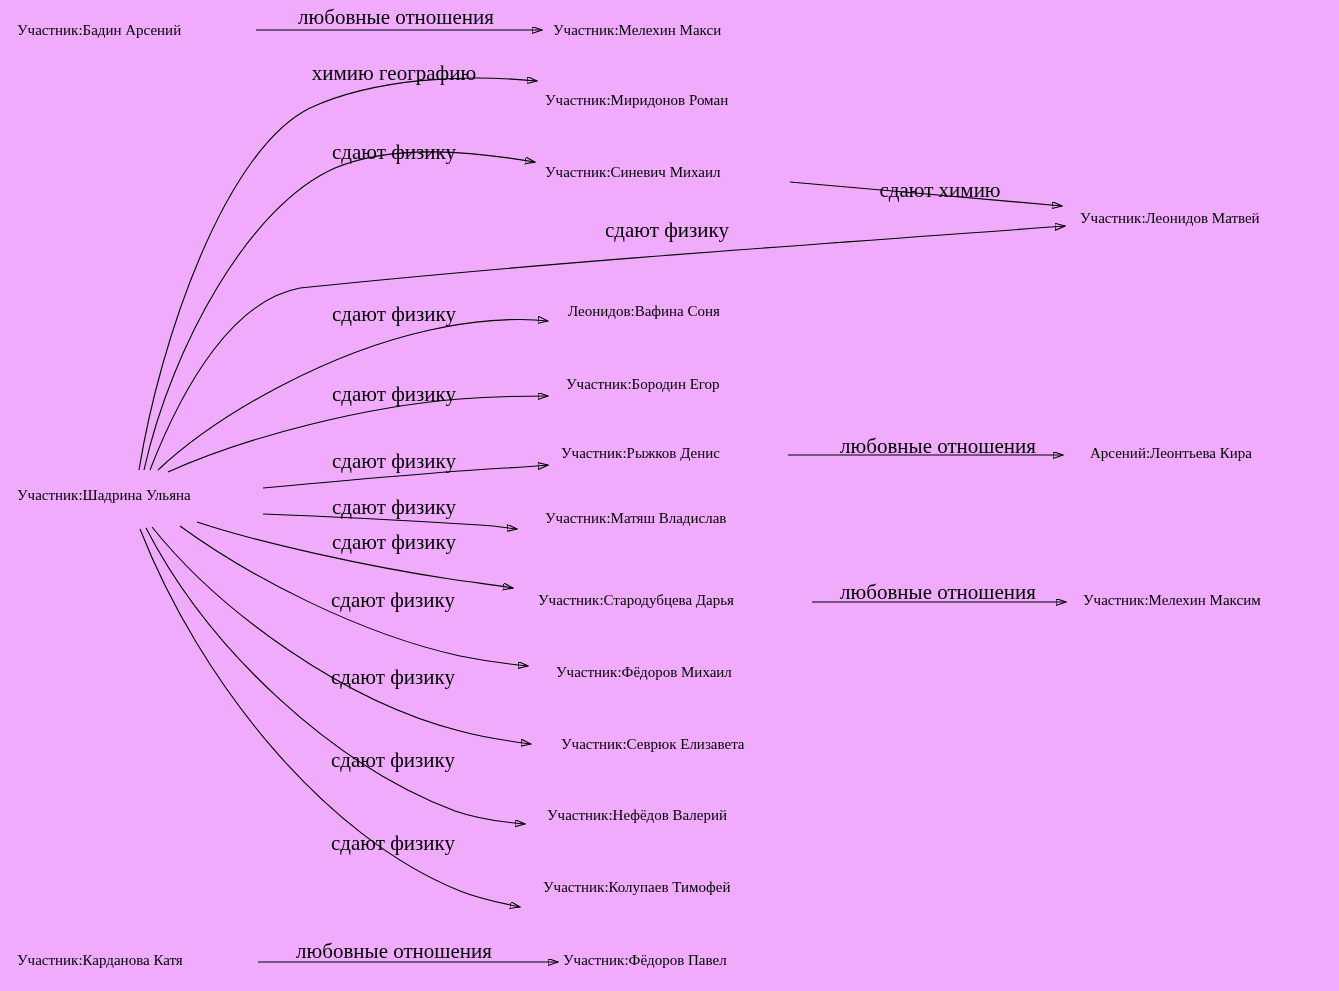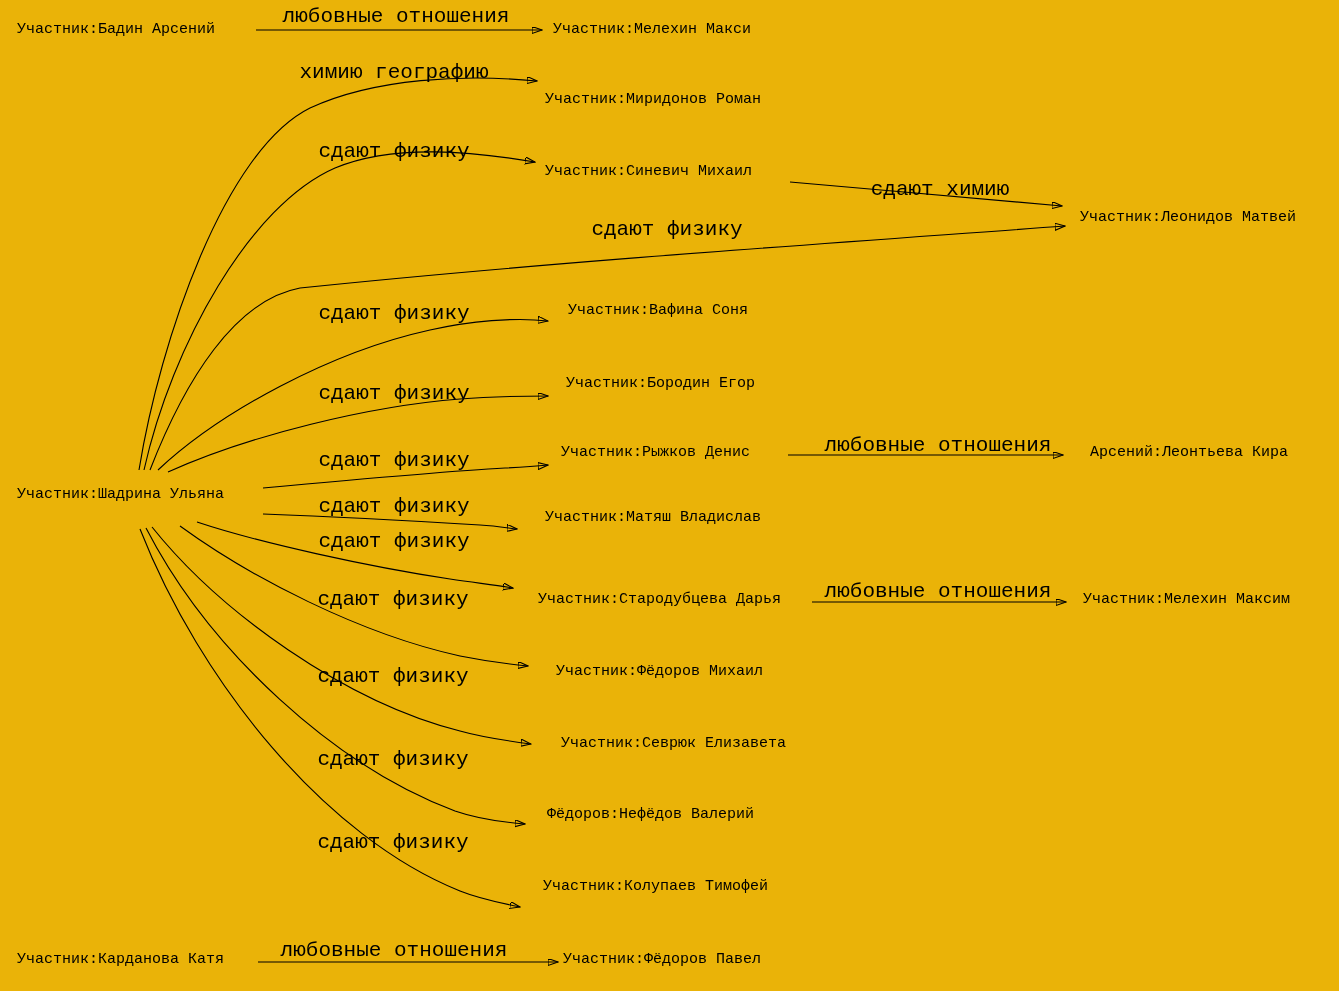--- a/index.html
+++ b/index.html
@@ -1,20 +1,20 @@
 <!DOCTYPE html>
 <html><head>
 <meta charset="utf-8">
 <style>
   html,body{margin:0;padding:0;background:#ffffff;}
   #graph-canvas{
     position:relative;
     width:1339px;height:991px;
-    background:#eab308;
-    font-family:Liberation Mono, monospace;
+    background:#f0abfc;
+    font-family:Liberation Serif, serif;
     overflow:hidden;
   }
   #edge-layer{position:absolute;left:0;top:0;width:1339px;height:991px;}
   #edge-layer path{fill:none;stroke:#000000;stroke-width:1.1px;}
   .node{
     position:absolute;
     font-size:15px;line-height:18px;
     color:#000000;white-space:nowrap;
   }
   .edge-label{
@@ -52,31 +52,31 @@
     <path marker-end="url(#arrow)" d="M146,528 C210,652 335,766 455,811 C478,819 500,822 525,824"></path>
     <path marker-end="url(#arrow)" d="M140,529 C200,682 325,837 460,891 C480,899 500,903 520,907"></path>
     <path marker-end="url(#arrow)" d="M258,962 H558"></path>
   </svg>
 
   <div class="node" style="left:17px;top:21px">Участник:Бадин Арсений</div>
   <div class="node" style="left:553px;top:21px">Участник:Мелехин Макси</div>
   <div class="node" style="left:545px;top:91px">Участник:Миридонов Роман</div>
   <div class="node" style="left:545px;top:163px">Участник:Синевич Михаил</div>
   <div class="node" style="left:1080px;top:209px">Участник:Леонидов Матвей</div>
-  <div class="node" style="left:568px;top:302px">Участник:Вафина Соня</div>
+  <div class="node" style="left:568px;top:302px">Леонидов:Вафина Соня</div>
   <div class="node" style="left:566px;top:375px">Участник:Бородин Егор</div>
   <div class="node" style="left:561px;top:444px">Участник:Рыжков Денис</div>
   <div class="node" style="left:1090px;top:444px">Арсений:Леонтьева Кира</div>
   <div class="node" style="left:17px;top:486px">Участник:Шадрина Ульяна</div>
   <div class="node" style="left:545px;top:509px">Участник:Матяш Владислав</div>
   <div class="node" style="left:538px;top:591px">Участник:Стародубцева Дарья</div>
   <div class="node" style="left:1083px;top:591px">Участник:Мелехин Максим</div>
   <div class="node" style="left:556px;top:663px">Участник:Фёдоров Михаил</div>
   <div class="node" style="left:561px;top:735px">Участник:Севрюк Елизавета</div>
-  <div class="node" style="left:547px;top:806px">Фёдоров:Нефёдов Валерий</div>
+  <div class="node" style="left:547px;top:806px">Участник:Нефёдов Валерий</div>
   <div class="node" style="left:543px;top:878px">Участник:Колупаев Тимофей</div>
   <div class="node" style="left:17px;top:951px">Участник:Карданова Катя</div>
   <div class="node" style="left:563px;top:951px">Участник:Фёдоров Павел</div>
 
   <div class="edge-label" style="left:396px;top:8px">любовные отношения</div>
   <div class="edge-label" style="left:394px;top:64px">химию географию</div>
   <div class="edge-label" style="left:394px;top:143px">сдают физику</div>
   <div class="edge-label" style="left:940px;top:181px">сдают химию</div>
   <div class="edge-label" style="left:667px;top:221px">сдают физику</div>
   <div class="edge-label" style="left:394px;top:305px">сдают физику</div>

